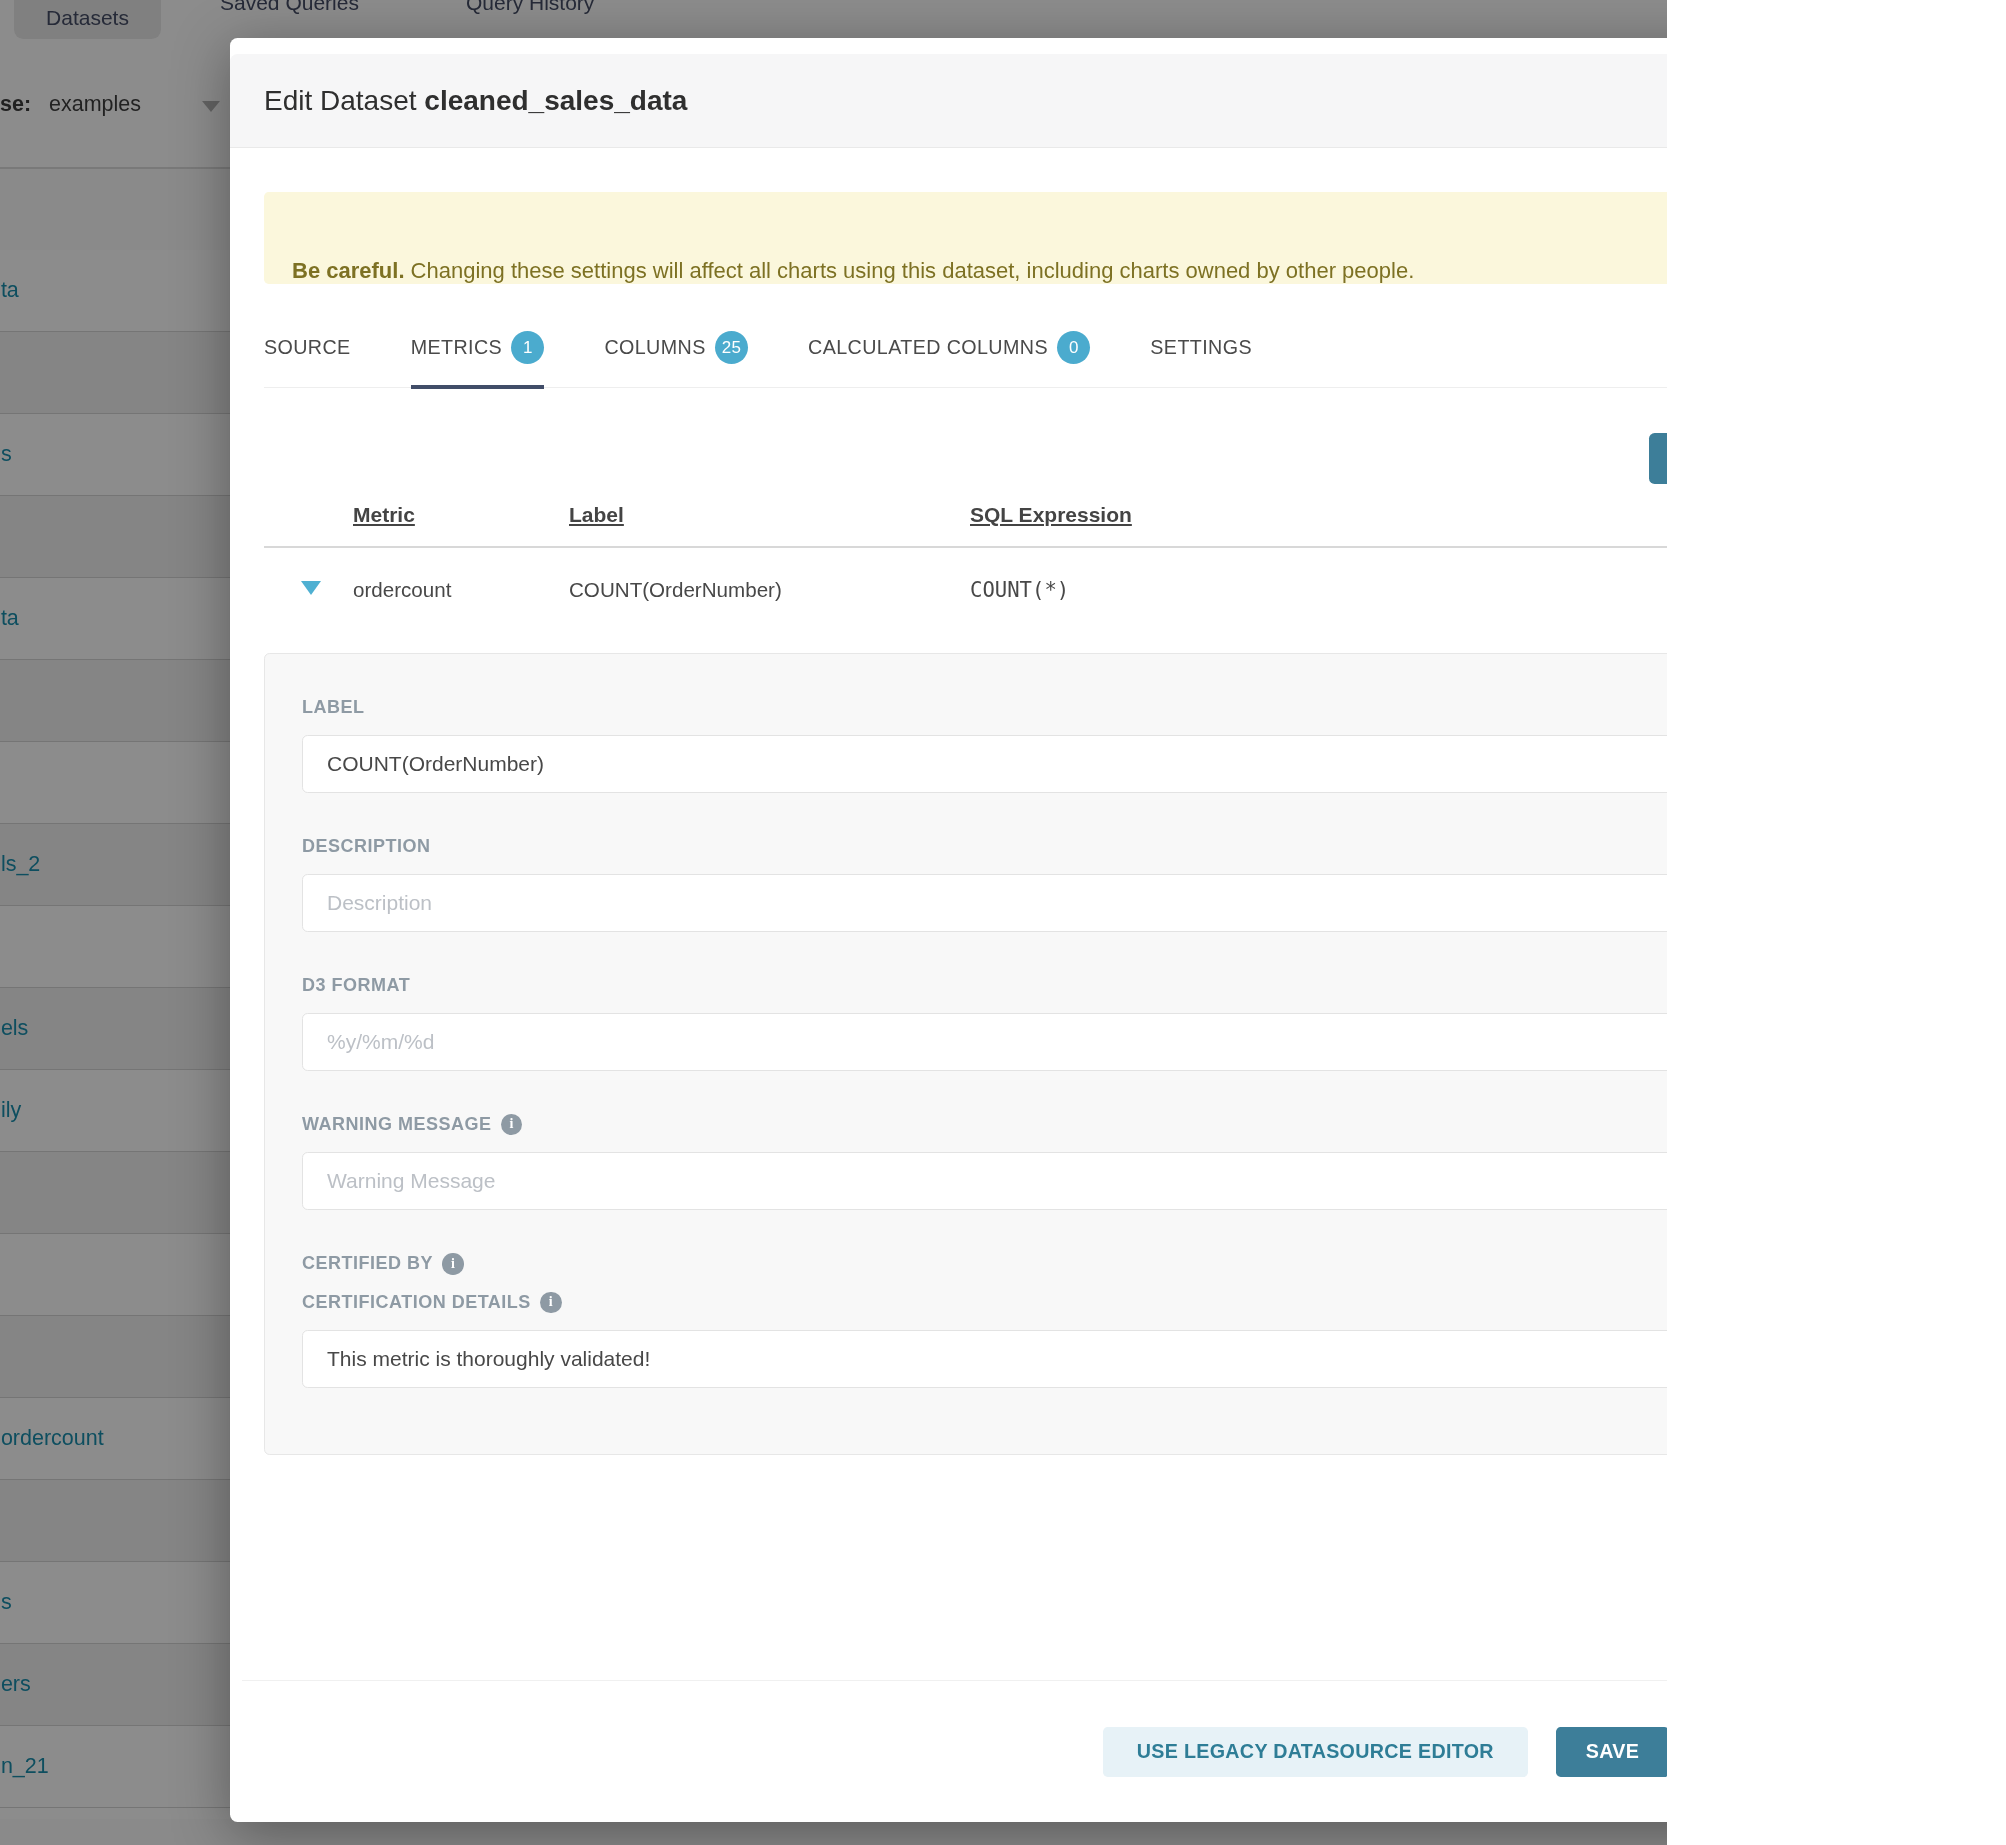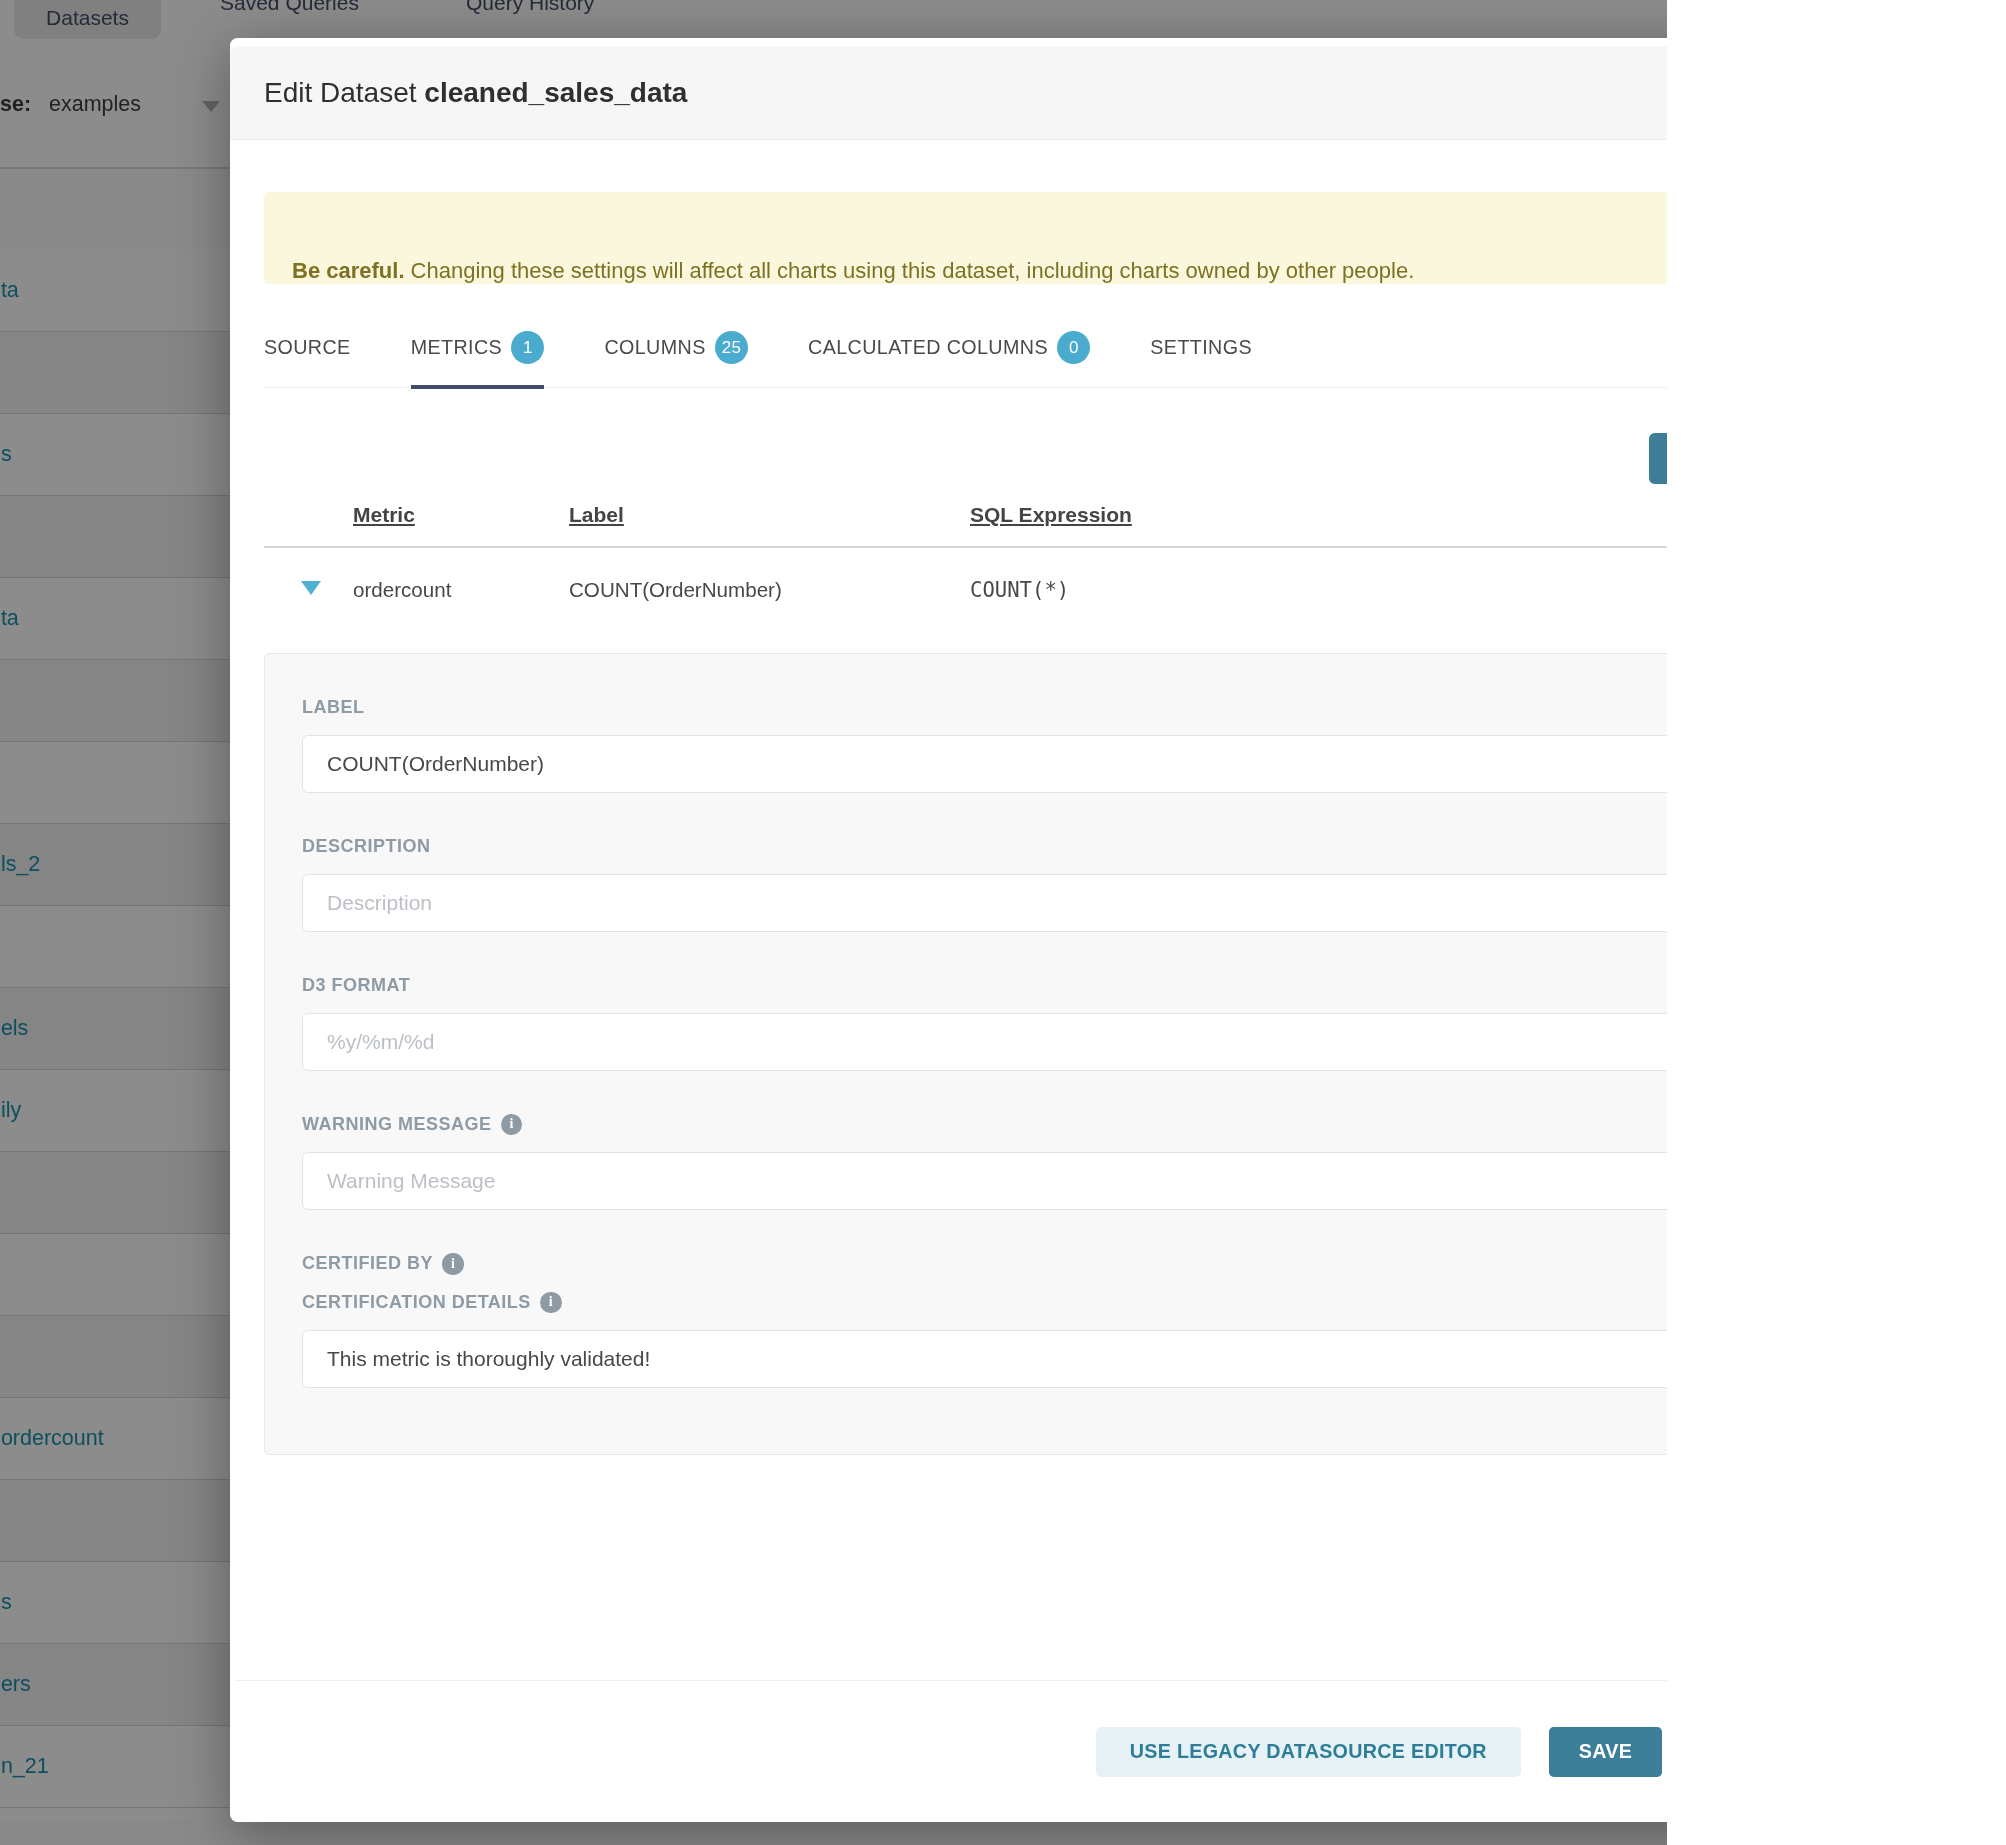--- a/index.html
+++ b/index.html
@@ -26,21 +26,21 @@
   .bg-row:nth-of-type(even) { background:#f3f3f3; }
   .bg-link { font-size:21.5px; color:#1a8fae; text-decoration:none; padding-left:0.9px; }
   .bg-bottom { position:absolute; top:1819px; left:0; width:2007px; height:27px; background:#fbfbfb; }
 
   
   .backdrop { position:absolute; inset:0; background:rgba(0,0,0,0.45); }
 
   
   .modal { position:absolute; left:230px; top:38px; width:1641px; height:1784px; background:#ffffff;
       border-radius:7.5px; box-shadow:0 11.2px 56px rgba(0,0,0,0.35); }
-  .modal-header { position:absolute; top:8px; left:0; width:100%; height:94px; background:#f6f6f7;
+  .modal-header { position:absolute; top:16px; left:0; width:100%; height:94px; background:#f6f6f7;
       border-bottom:1.9px solid #e9e9e9; border-radius:7.5px 7.5px 0 0; display:flex; align-items:center; padding:16px 34px; }
   .modal-title { font-size:28px; color:#2f2f2f; font-weight:400; }
   .modal-title b { font-weight:700; }
   .modal-close { margin-left:auto; font-size:36px; color:#a9aeb8; cursor:pointer; line-height:1; }
 
   .modal-body { position:absolute; top:96px; left:0; right:0; padding:0 34px; }
 
   .banner { margin-top:58px; height:92px; background:#fbf7dc; border-radius:4.7px; display:flex; align-items:flex-end;
       padding:0 28px; font-size:22px; color:#7d7123; }
   .banner b { font-weight:700; }
@@ -73,21 +73,21 @@
   .field-label { display:flex; align-items:center; gap:9.4px; font-size:18px; font-weight:600; color:#8e9aa4;
       letter-spacing:0.5px; margin-bottom:17px; }
   .info-icon { width:21.5px; height:21.5px; border-radius:50%; background:#8e9aa4; color:#ffffff; font-size:14px;
       font-weight:700; display:inline-flex; align-items:center; justify-content:center; font-family:"Liberation Serif",serif;
       cursor:pointer; }
   .field-input { width:100%; height:58px; background:#ffffff; border:1.9px solid #e3e3e3; border-radius:5.6px;
       font-size:21px; color:#484848; padding:0 24px; margin-bottom:43px; font-family:inherit; outline:none; }
   .field-input:last-child { margin-bottom:0; }
   .field-input::placeholder { color:#bcc0c6; }
 
-  .modal-footer { position:absolute; bottom:0; left:5px; width:100%; height:142px; border-top:1.9px solid #f0f0f0;
+  .modal-footer { position:absolute; bottom:0; left:12px; width:100%; height:142px; border-top:1.9px solid #f0f0f0;
       display:flex; align-items:center; justify-content:flex-end; gap:28px; padding-right:34px;
       border-radius:0 0 7.5px 7.5px; background:#ffffff; }
   .btn { height:50px; border:none; border-radius:4.7px; font-size:19.7px; font-weight:600; letter-spacing:0.3px;
       font-family:inherit; cursor:pointer; padding:0 34px; }
   .btn-light { background:#e7f2f7; color:#2e7d96; }
   .btn-primary { background:#3d7e99; color:#ffffff; padding:0 30px; }
 </style>
 </head>
 <body>
 

